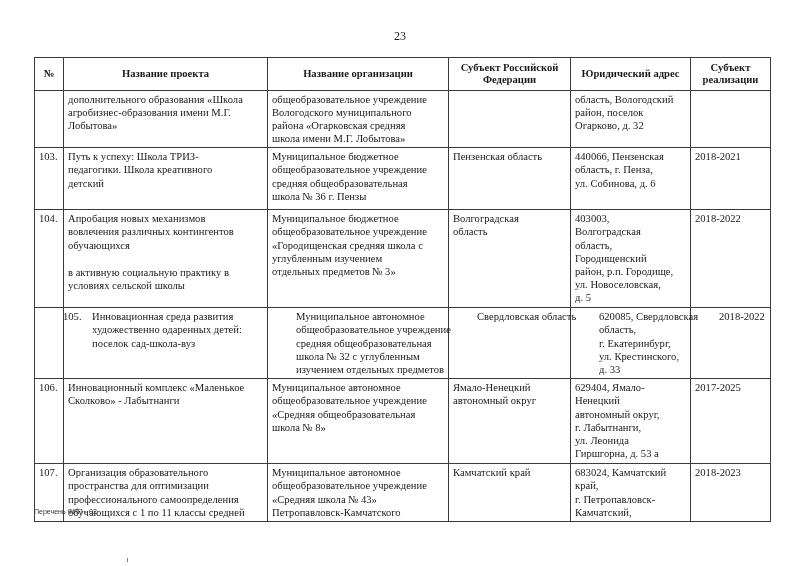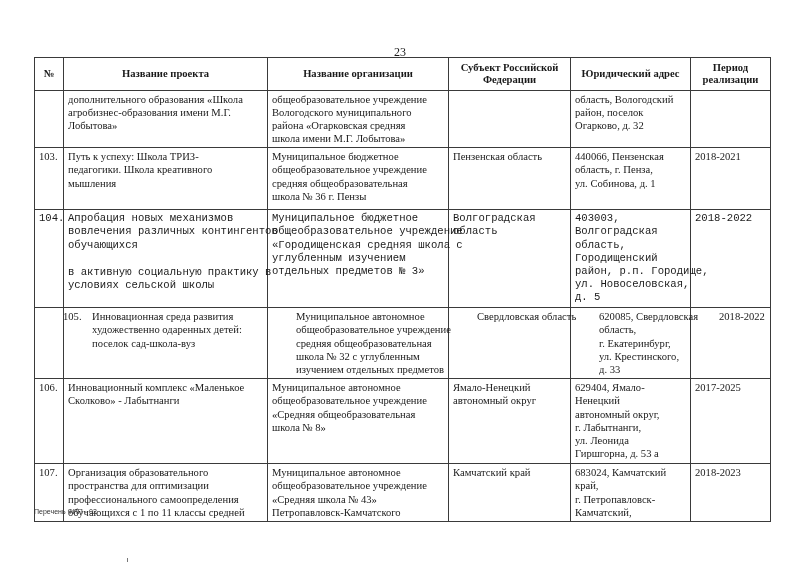--- a/index.html
+++ b/index.html
@@ -1,36 +1,36 @@
 <!DOCTYPE html>
 <html><head>
   <meta charset="utf-8">
   <style>
     html, body { margin: 0; padding: 0; background: #ffffff; }
     body { width: 800px; height: 566px; position: relative; overflow: hidden;
            font-family: "Liberation Serif", "DejaVu Serif", serif; color: #1a1a1a; }
     .page-number { position: absolute; top: 29px; left: 0; width: 800px; text-align: center;
-                   font-size: 12px; margin-top: 16px; }
+                   font-size: 12px; }
     table.registry { position: absolute; left: 34px; top: 57px; border-collapse: collapse;
                      table-layout: fixed; width: 736px; }
     table.registry td, table.registry th { border: 1px solid #3a3a3a; vertical-align: top;
                      padding: 2px 4px 2px 4px; font-size: 10.6px; line-height: 13.1px; font-weight: normal; }
     table.registry th { font-weight: bold; text-align: center; vertical-align: middle;
                         height: 28px; line-height: 12px; }
     .c-num { width: 29px; }
     .c-proj { width: 204px; }
     .c-org { width: 181px; }
     .c-subj { width: 122px; }
     .c-addr { width: 120px; }
     .c-period { width: 80px; }
     td.num { padding-left: 3px; padding-right: 1px; }
     .line { display: block; white-space: nowrap; }
     tr.r-cont td { height: 46px; margin-left: 36px; }
     tr.r103 td { height: 57px; }
-    tr.r104 td { height: 93px; font-family: Liberation Mono, monospace; }
+    tr.r104 td { height: 93px; }
     tr.r105 td { height: 66px; padding-left: 28px; }
     tr.r106 td { height: 80px; }
     tr.r107 td { height: 51px; }
     .footer-note { position: absolute; left: 34px; top: 508px; font-size: 7px;
                    font-family: "Liberation Sans", sans-serif; color: #333; }
     .scan-speck { position: absolute; left: 127px; top: 558px; width: 1px; height: 4px; background: #777; }
   </style>
 </head>
 <body>
 
@@ -49,21 +49,21 @@
     <tr>
       <th>№</th>
       <th>Название проекта</th>
       <th>Название организации</th>
       <th>
         <span class="line">Субъект Российской</span>
         <span class="line">Федерации</span>
       </th>
       <th>Юридический адрес</th>
       <th>
-        <span class="line">Период</span>
+        <span class="line">Субъект</span>
         <span class="line">реализации</span>
       </th>
     </tr>
   </thead>
   <tbody>
 
     <tr class="r-cont">
       <td class="num"></td>
       <td>
         <span class="line">дополнительного образования «Школа</span>
@@ -83,35 +83,35 @@
         <span class="line">Огарково, д. 32</span>
       </td>
       <td></td>
     </tr>
 
     <tr class="r103">
       <td class="num">103.</td>
       <td>
         <span class="line">Путь к успеху: Школа ТРИЗ-</span>
         <span class="line">педагогики. Школа креативного</span>
-        <span class="line">мышления</span>
+        <span class="line">детский</span>
       </td>
       <td>
         <span class="line">Муниципальное бюджетное</span>
         <span class="line">общеобразовательное учреждение</span>
         <span class="line">средняя общеобразовательная</span>
         <span class="line">школа № 36 г. Пензы</span>
       </td>
       <td>
         <span class="line">Пензенская область</span>
       </td>
       <td>
         <span class="line">440066, Пензенская</span>
         <span class="line">область, г. Пенза,</span>
-        <span class="line">ул. Собинова, д. 1</span>
+        <span class="line">ул. Собинова, д. 6</span>
       </td>
       <td>2018-2021</td>
     </tr>
 
     <tr class="r104">
       <td class="num">104.</td>
       <td>
         <span class="line">Апробация новых механизмов</span>
         <span class="line">вовлечения различных контингентов</span>
         <span class="line">обучающихся</span>

